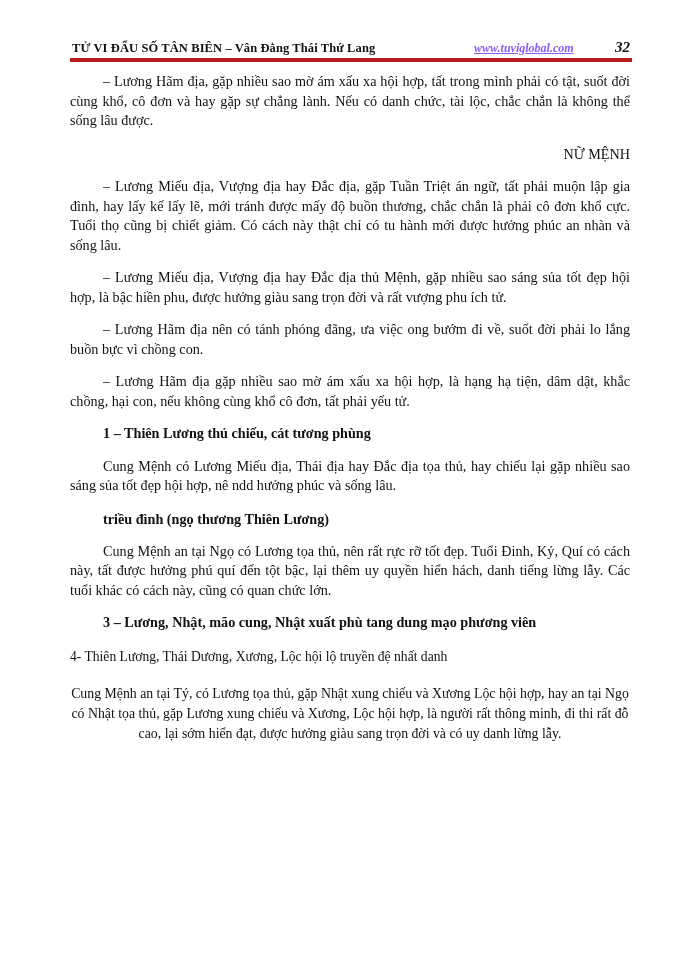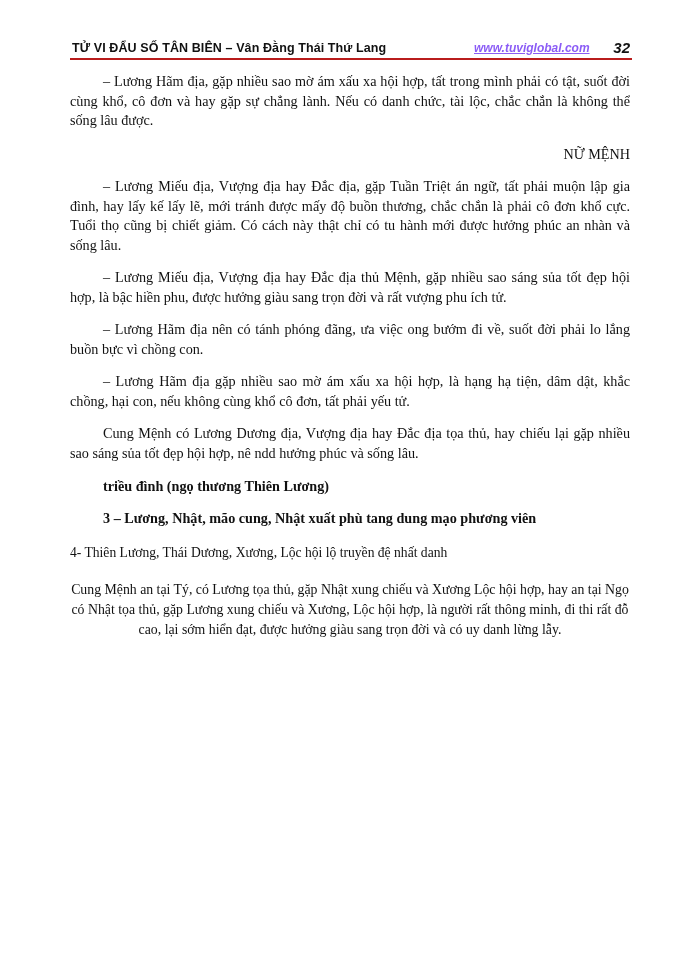--- a/index.html
+++ b/index.html
@@ -1,20 +1,20 @@
 <!DOCTYPE html>
 <html><head>
   <meta charset="utf-8">
   <style>
     html, body { margin: 0; padding: 0; background: #ffffff; }
     body { width: 700px; height: 960px; position: relative; overflow: hidden; color: #111; }
     .header {
       position: absolute; left: 70px; top: 38px; width: 562px; height: 20px;
-      border-bottom: 2px solid #b91c1c;
-      font-family: Liberation Sans, sans-serif; font-weight: bold; font-size: 12.5px;
+      border-bottom: 4px solid #b91c1c;
+      font-family: Liberation Serif, serif; font-weight: bold; font-size: 12.5px;
     }
     .header .title { position: absolute; left: 2px; top: 3px; letter-spacing: 0.1px; }
     .header .link { position: absolute; left: 404px; top: 3px; color: #8b5cf6; font-style: italic; text-decoration: underline; font-size: 12px; }
     .header .pageno { position: absolute; right: 2px; top: 1px; font-style: italic; font-size: 15px; }
     .body {
       position: absolute; left: 70px; top: 72px; width: 560px;
       font-family: "Liberation Serif", serif; font-size: 14.2px; line-height: 19.5px; text-align: justify;
     }
     .para { margin: 0 0 13px 0; text-indent: 33px; }
     .center-head { text-align: right; margin: 14px 0 13px 0; text-indent: 0; padding-left: 52px; }
@@ -33,20 +33,22 @@
   <span class="pageno">32</span>
 </div>
 
 <div class="body">
   <p class="para">– Lương Hãm địa, gặp nhiều sao mờ ám xấu xa hội hợp, tất trong mình phải có tật, suốt đời cùng khổ, cô đơn và hay gặp sự chẳng lành. Nếu có danh chức, tài lộc, chắc chắn là không thể sống lâu được.</p>
   <p class="center-head">NỮ MỆNH</p>
   <p class="para">– Lương Miếu địa, Vượng địa hay Đắc địa, gặp Tuần Triệt án ngữ, tất phải muộn lập gia đình, hay lấy kế lấy lẽ, mới tránh được mấy độ buồn thương, chắc chắn là phải cô đơn khổ cực. Tuổi thọ cũng bị chiết giảm. Có cách này thật chỉ có tu hành mới được hưởng phúc an nhàn và sống lâu.</p>
   <p class="para">– Lương Miếu địa, Vượng địa hay Đắc địa thủ Mệnh, gặp nhiều sao sáng sủa tốt đẹp hội hợp, là bậc hiền phu, được hưởng giàu sang trọn đời và rất vượng phu ích tử.</p>
   <p class="para">– Lương Hãm địa nên có tánh phóng đãng, ưa việc ong bướm đi về, suốt đời phải lo lắng buồn bực vì chồng con.</p>
   <p class="para">– Lương Hãm địa gặp nhiều sao mờ ám xấu xa hội hợp, là hạng hạ tiện, dâm dật, khắc chồng, hại con, nếu không cùng khổ cô đơn, tất phải yếu tử.</p>
-  <p class="para">Cung Mệnh có Lương Dương địa, Vượng địa hay Đắc địa tọa thủ, hay chiếu lại gặp nhiều sao sáng sủa tốt đẹp hội hợp, nê ndd hưởng phúc và sống lâu.</p>
+  <p class="bold-head">1 – Thiên Lương thủ chiếu, cát tương phùng</p>
+  <p class="para">Cung Mệnh có Lương Miếu địa, Thái địa hay Đắc địa tọa thủ, hay chiếu lại gặp nhiều sao sáng sủa tốt đẹp hội hợp, nê ndd hưởng phúc và sống lâu.</p>
   <div class="bold-head two-line">
     <div>triều đình (ngọ thương Thiên Lương)</div>
   </div>
+  <p class="para">Cung Mệnh an tại Ngọ có Lương tọa thủ, nên rất rực rỡ tốt đẹp. Tuổi Đinh, Kỷ, Quí có cách này, tất được hưởng phú quí đến tột bậc, lại thêm uy quyền hiển hách, danh tiếng lừng lẫy. Các tuổi khác có cách này, cũng có quan chức lớn.</p>
   <p class="bold-head">3 – Lương, Nhật, mão cung, Nhật xuất phù tang dung mạo phương viên</p>
   <p class="plain-head">4- Thiên Lương, Thái Dương, Xương, Lộc hội lộ truyền đệ nhất danh</p>
   <p class="para plain">Cung Mệnh an tại Tý, có Lương tọa thủ, gặp Nhật xung chiếu và Xương Lộc hội hợp, hay an tại Ngọ có Nhật tọa thủ, gặp Lương xung chiếu và Xương, Lộc hội hợp, là người rất thông minh, đi thi rất đỗ cao, lại sớm hiển đạt, được hưởng giàu sang trọn đời và có uy danh lừng lẫy.</p>
 </div>
 
 </body></html>

